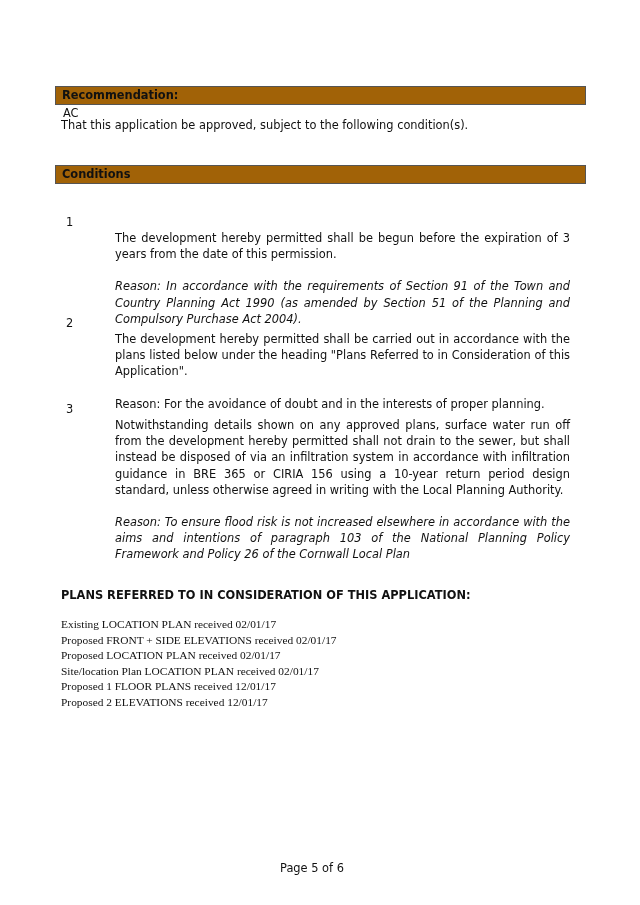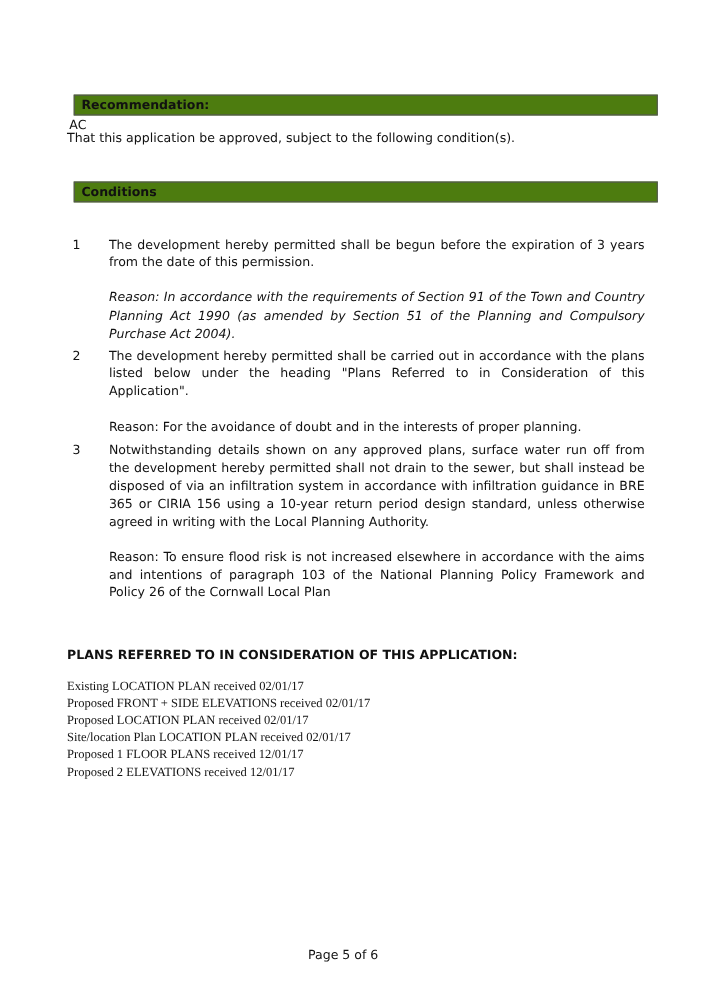--- a/index.html
+++ b/index.html
@@ -20,51 +20,50 @@
       position: absolute;
       left: 55px;
       top: 0;
       width: 531px;
     }
     .section-header {
       position: absolute;
       left: 0;
       width: 529px;
       height: 17px;
-      background: #4d7c0f;
+      background: #a16207;
       border: 1px solid #555555;
       font-weight: bold;
       font-size: 11.4px;
       line-height: 17px;
       padding-left: 6px;
       box-sizing: border-box;
       width: 531px;
       height: 19px;
-      margin-left: 12px;
     }
     .text {
       position: absolute;
       left: 6px;
       white-space: nowrap;
       line-height: 16px;
     }
     .cond-num {
       position: absolute;
       left: 11px;
       line-height: 16px;
     }
     .cond-body {
       position: absolute;
       left: 44px;
       width: 487px;
       line-height: 16.2px;
       text-align: justify;
     }
     .cond-body p {
-      margin: 0;
+      margin: 16px;
     }
     .plans-title {
       position: absolute;
       left: 6px;
       top: 587px;
       font-weight: bold;
       white-space: nowrap;
       line-height: 16px;
     }
     .plans-list {
@@ -105,21 +104,21 @@
 
   <div class="cond-num" style="top:315px;">2</div>
   <div class="cond-body" style="top:315px;">
     <p>The development hereby permitted shall be carried out in accordance with the plans listed below under the heading "Plans Referred to in Consideration of this Application".</p>
     <p style="margin-top:16px;">Reason:   For the avoidance of doubt and in the interests of proper planning.</p>
   </div>
 
   <div class="cond-num" style="top:401px;">3</div>
   <div class="cond-body" style="top:401px;">
     <p>Notwithstanding details shown on any approved plans, surface water run off from the development hereby permitted shall not drain to the sewer, but shall instead be disposed of via an infiltration system in accordance with infiltration guidance in BRE 365 or CIRIA 156 using a 10-year return period design standard, unless otherwise agreed in writing with the Local Planning Authority.</p>
-    <p style="margin-top:16px;">Reason:  To ensure flood risk is not increased elsewhere in accordance with the aims and intentions of paragraph 103 of the National Planning Policy Framework and Policy 26 of the Cornwall Local Plan</p>
+    <p style="margin-top:16px;font-style:italic;">Reason:  To ensure flood risk is not increased elsewhere in accordance with the aims and intentions of paragraph 103 of the National Planning Policy Framework and Policy 26 of the Cornwall Local Plan</p>
   </div>
 
   <div class="plans-title">PLANS REFERRED TO IN CONSIDERATION OF THIS APPLICATION:</div>
   <div class="plans-list">
     <div class="plan-item">Existing LOCATION PLAN  received 02/01/17</div>
     <div class="plan-item">Proposed FRONT + SIDE ELEVATIONS  received 02/01/17</div>
     <div class="plan-item">Proposed LOCATION PLAN  received 02/01/17</div>
     <div class="plan-item">Site/location Plan LOCATION PLAN  received 02/01/17</div>
     <div class="plan-item">Proposed 1 FLOOR PLANS  received 12/01/17</div>
     <div class="plan-item">Proposed 2 ELEVATIONS  received 12/01/17</div>

